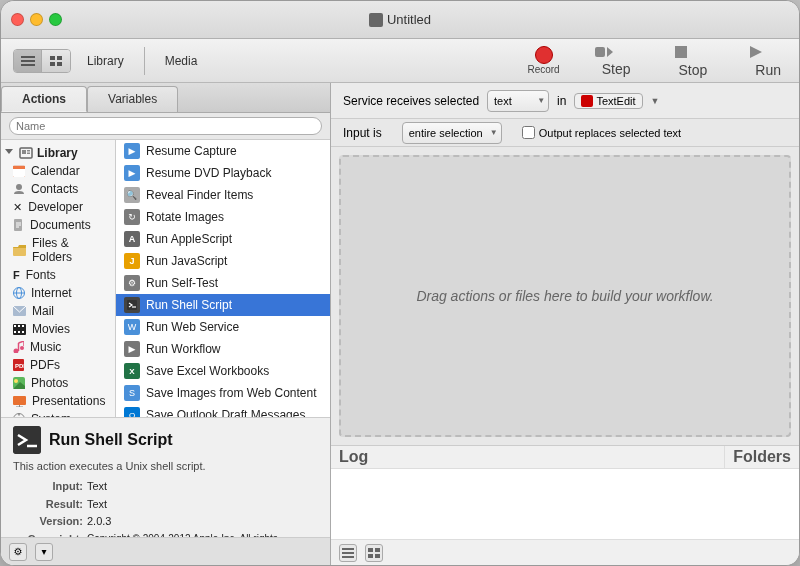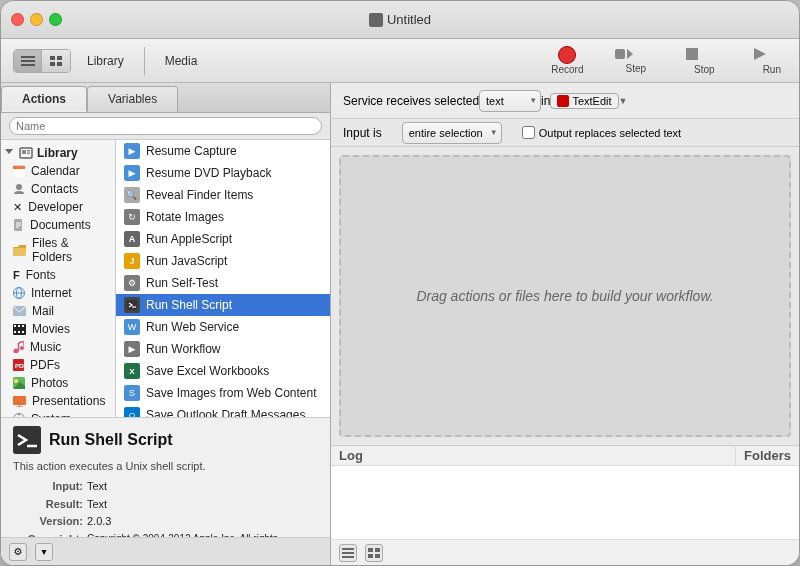--- a/index.html
+++ b/index.html
@@ -84,21 +84,21 @@
     .toolbar-icon-btn {
       display: flex;
       flex-direction: column;
       align-items: center;
       gap: 2px;
       cursor: pointer;
       padding: 2px 6px;
       border-radius: 4px;
     }
     .toolbar-label {
-      font-size: 10px;
+      font-size: 14px;
       color: #444;
       padding-left: 24px;
     }
     .toolbar-sep {
       width: 1px;
       height: 28px;
       background: #b0b0b0;
       margin: 0 4px;
     }
 
@@ -342,20 +342,21 @@
     }
 
     
     .service-bar {
       height: 36px;
       background: #ebebeb;
       border-bottom: 1px solid #ccc;
       display: flex;
       align-items: center;
       padding: 0 12px;
+      gap: 8px;
       font-size: 12px;
     }
     .select-wrapper {
       position: relative;
       display: inline-flex;
       align-items: center;
     }
     .select-wrapper select {
       height: 22px;
       background: linear-gradient(to bottom, #f8f8f8, #e8e8e8);
@@ -431,21 +432,21 @@
       border-top: 1px solid #ccc;
       display: flex;
       flex-direction: column;
     }
     .log-header {
       display: flex;
       border-bottom: 1px solid #ddd;
     }
     .log-col {
       padding: 2px 8px;
-      font-size: 13px;
+      font-size: 16px;
       font-weight: 600;
       color: #555;
       background: #f0f0f0;
       border-right: 1px solid #ddd;
     }
     .log-col:last-child { border-right: none; margin-left: auto; }
     .log-content { flex: 1; }
     .log-footer {
       height: 26px;
       background: #f0f0f0;

